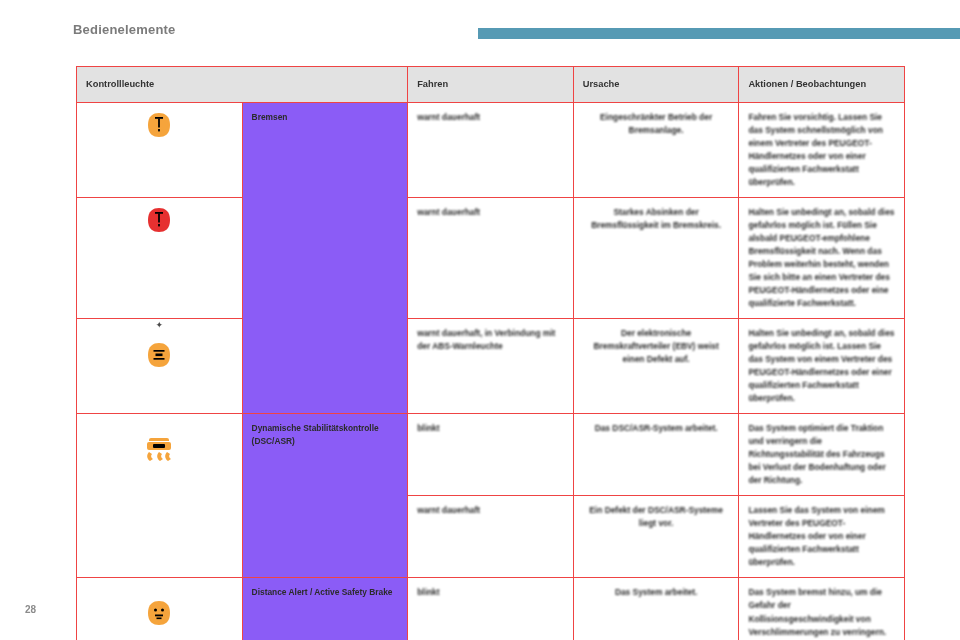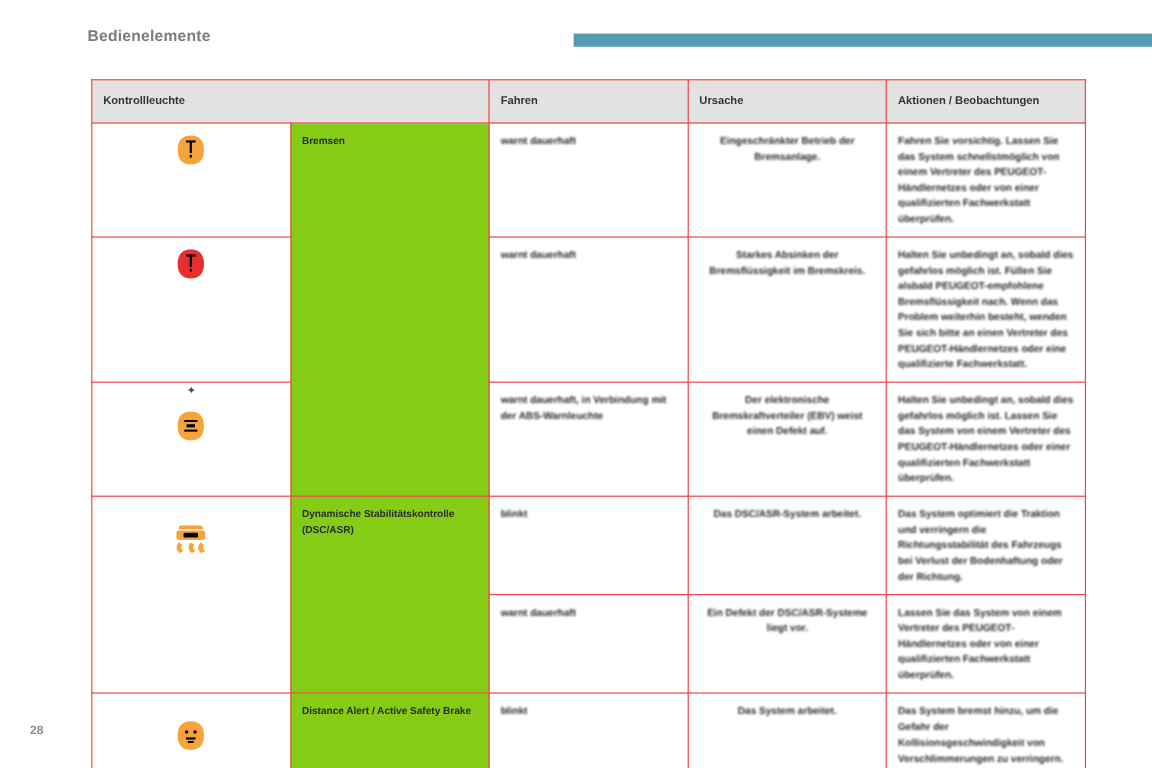--- a/index.html
+++ b/index.html
@@ -42,21 +42,21 @@
     background: #e2e2e2;
     font-size: 9.3px;
     font-weight: bold;
     color: #333;
     text-align: left;
     height: 36px;
     vertical-align: middle;
     padding-top: 0; padding-bottom: 0;
   }
   .c-icon  { width: 48px;  background:#ffffff; padding:0 !important; text-align:center; vertical-align:middle; }
-  .c-name  { width: 112px; background:#84cc16; font-size: 9.3px; font-weight: bold; color:#333; line-height:1.5; }
+  .c-name  { width: 112px; background:#8b5cf6; font-size: 9.3px; font-weight: bold; color:#333; line-height:1.5; }
   .c-state { width: 140px; font-weight: bold; }
   .c-cause { width: 222px; font-weight: bold; text-align: center; }
   .c-act   { width: 307px; font-weight: bold; }
 
   
   .blur {
     color: #2b2b2b;
     filter: blur(0.9px);
     -webkit-filter: blur(0.9px);
     display: inline;

